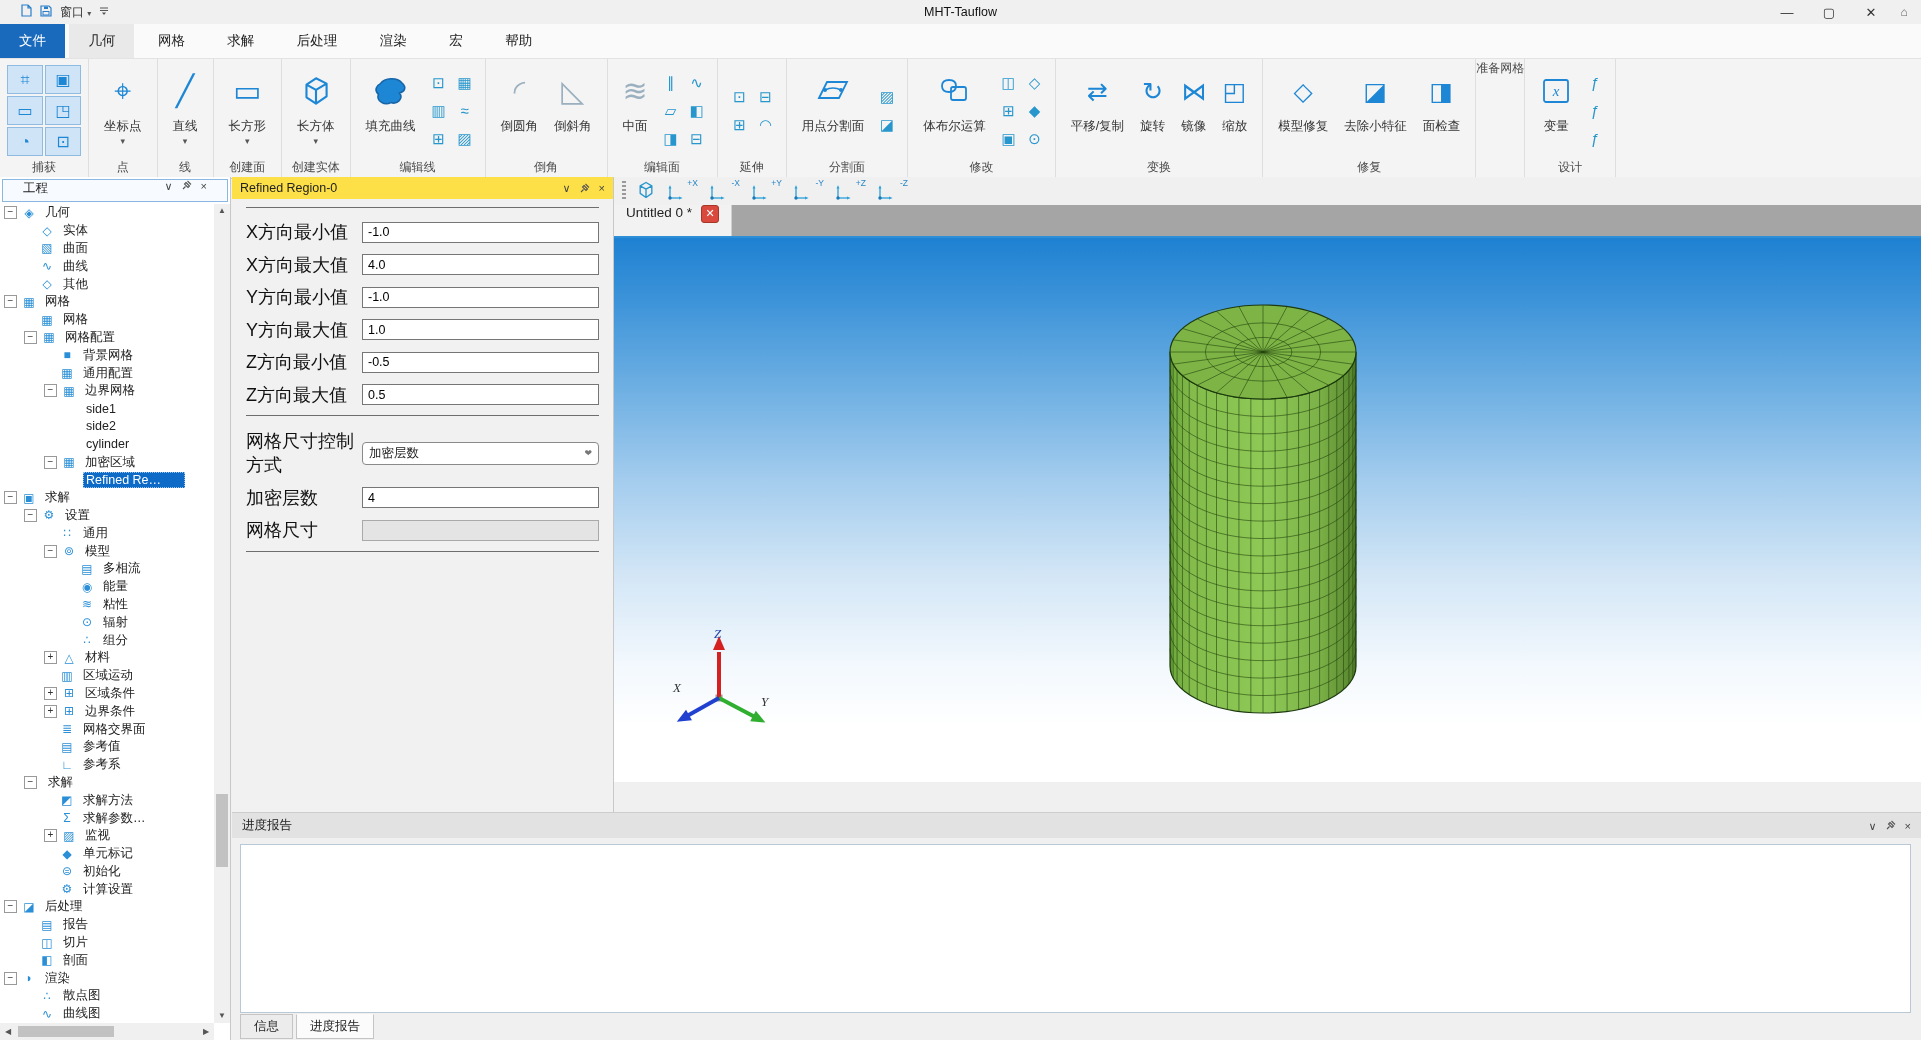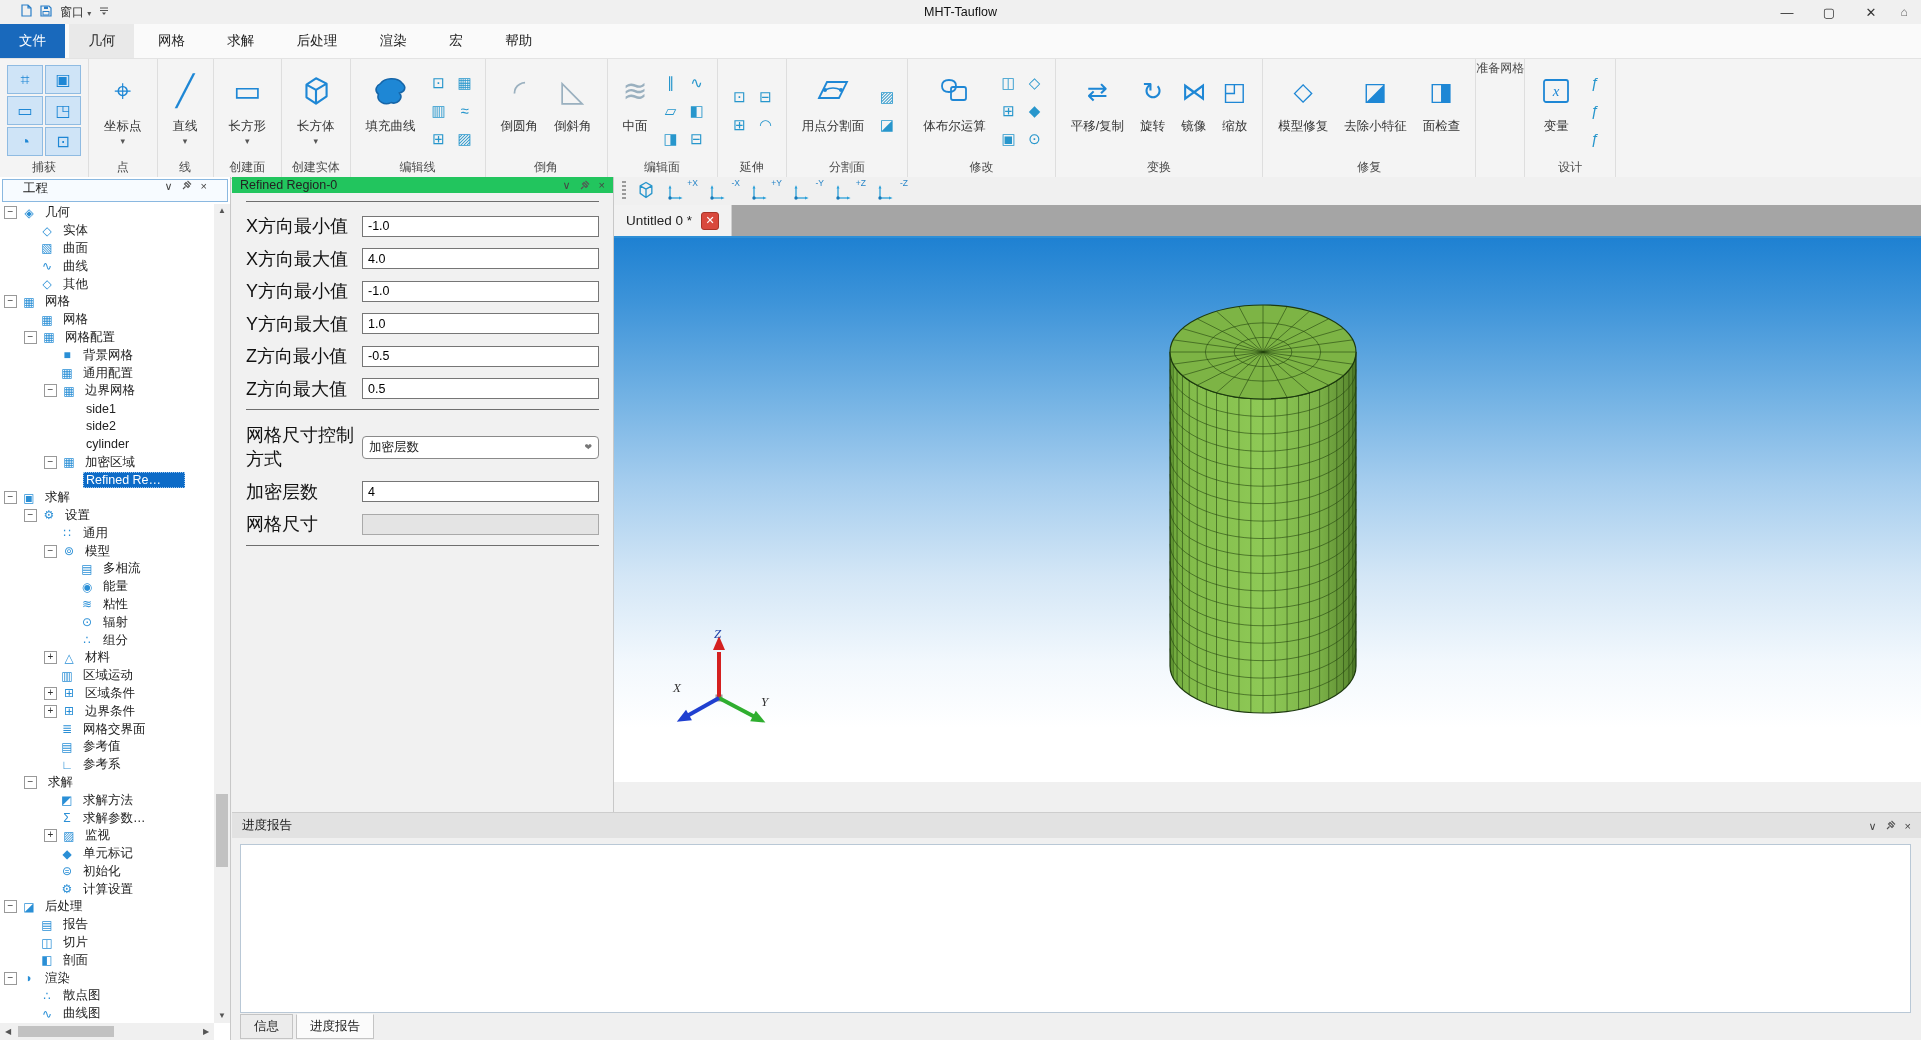--- a/index.html
+++ b/index.html
@@ -58,42 +58,42 @@
   .vscroll{position:absolute;right:0;top:27px;width:16px;bottom:17px;background:#f0f0f0;}
   .vscroll .arr{position:absolute;left:0;right:0;height:14px;font-size:8px;color:#555;text-align:center;line-height:14px;cursor:pointer;}
   .vscroll .arr.up{top:0;}
   .vscroll .arr.dn{bottom:0;}
   .vthumb{position:absolute;left:2px;right:2px;top:72%;height:9%;background:#c2c2c2;cursor:pointer;}
   .hscroll{position:absolute;left:0;right:16px;bottom:0;height:17px;background:#f0f0f0;display:flex;align-items:center;}
   .hscroll .arr{width:16px;font-size:8px;color:#555;text-align:center;cursor:pointer;}
   .hthumb{height:11px;background:#c2c2c2;width:96px;margin-left:2px;cursor:pointer;}
   
   .prop-panel{position:absolute;left:232px;top:177px;width:381px;height:635px;background:#f1f1f1;border-right:1px solid #c8c8c8;}
-  .pp-header{height:16px;background:#22c55e;display:flex;align-items:center;padding:0 8px;font-size:12.5px;color:#222;}
+  .pp-header{height:22px;background:#fde047;display:flex;align-items:center;padding:0 8px;font-size:12.5px;color:#222;}
   .pp-body{padding:8px 14px 0 14px;}
   .section-title{font-size:13px;color:#111;padding:6px 0 9px 2px;}
   .hr{border:none;border-top:1px solid #6e6e6e;margin:0 0 12px 0;}
   .hr.mid{margin:3px 0 13px 0;}
   .frow{display:flex;align-items:center;margin-bottom:8.5px;}
   .frow .flabel{width:116px;flex:none;font-size:18px;color:#111;}
   .frow input{flex:1;height:19px;border:1px solid #767676;background:#fff;font-size:12.5px;padding:0 5px;
               font-family:"Liberation Sans","DejaVu Sans",sans-serif;}
   .frow input:disabled{background:#e4e4e4;border-color:#a9a9a9;}
   .selectbox{flex:1;height:21px;border:1px solid #8a8a8a;border-radius:4px;background:#fff;display:flex;
              align-items:center;padding:0 6px;font-size:12.5px;cursor:pointer;}
   .selectbox .chev{margin-left:auto;font-size:9px;color:#777;}
   
   .viewport{position:absolute;left:614px;top:177px;right:0;height:629px;background:#f0f0f0;}
   .vp-toolbar{height:26px;display:flex;align-items:center;gap:10px;padding-left:8px;}
   .vhandle{width:4px;height:18px;background:repeating-linear-gradient(to bottom,#9a9a9a 0 2px,transparent 2px 4px);}
   .vpbtn{display:flex;align-items:flex-end;cursor:pointer;position:relative;}
   .axbtn{width:32px;height:20px;}
   .axlabel{position:absolute;top:-2px;right:0;font-size:8.5px;color:#2a86c8;}
   .tabbar{height:31px;display:flex;align-items:stretch;background:#f0f0f0;padding-top:2px;}
-  .tab{background:#f2f2f2;border-right:1px solid #cfcfcf;padding:0 12px;display:flex;align-items:center;gap:9px;
+  .tab{background:#f2f2f2;border-right:1px solid #cfcfcf;padding:0 12px;display:flex;align-items:flex-start;gap:9px;
        font-size:13.5px;color:#222;cursor:pointer;}
   .closebox{width:16px;height:16px;background:#d9493d;border:1px solid #a93428;border-radius:3px;color:#fff;
             font-size:11px;line-height:14px;text-align:center;cursor:pointer;}
   .tabstrip{flex:1;background:#a5a5a5;}
   .canvas{position:absolute;top:59px;left:0;right:0;bottom:24px;border-top:2px solid #2e8fd6;
           background:linear-gradient(180deg,#1e81d2 0%,#3e94d9 12%,#6fb0e3 28%,#a5cdee 45%,#d3e6f6 62%,#f2f8fd 78%,#ffffff 90%);}
   .cyl{position:absolute;left:552px;top:64px;}
   .triad{position:absolute;left:45px;top:388px;}
   .triad text{font-size:13px;font-family:"Liberation Serif","DejaVu Serif",serif;font-style:italic;}
   .vp-bottom{position:absolute;bottom:0;left:0;right:0;height:24px;background:#f0f0f0;display:flex;align-items:stretch;}

